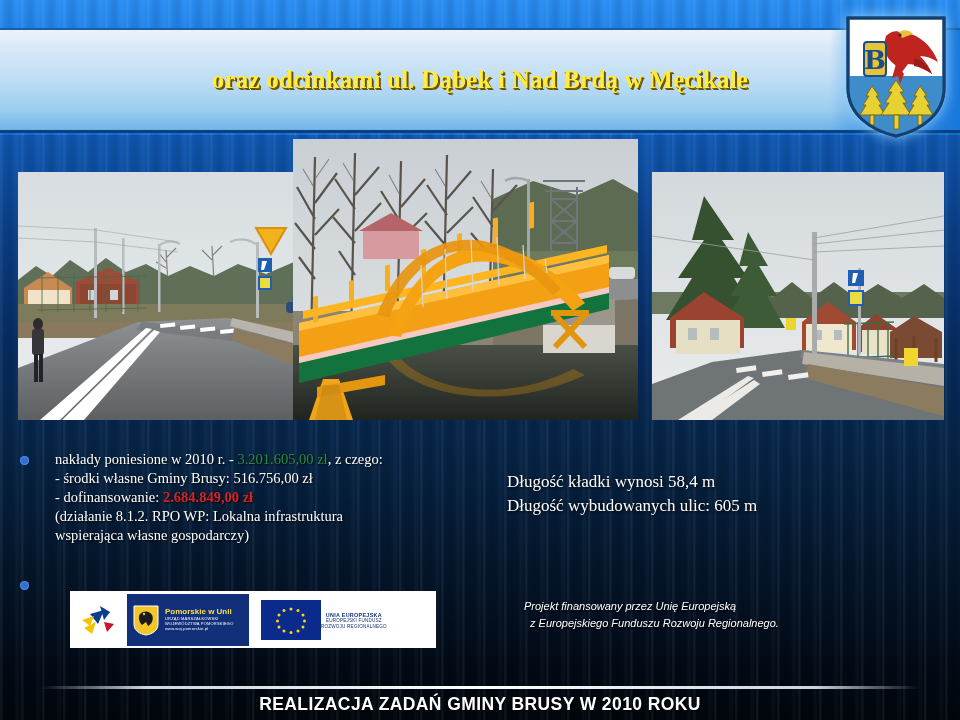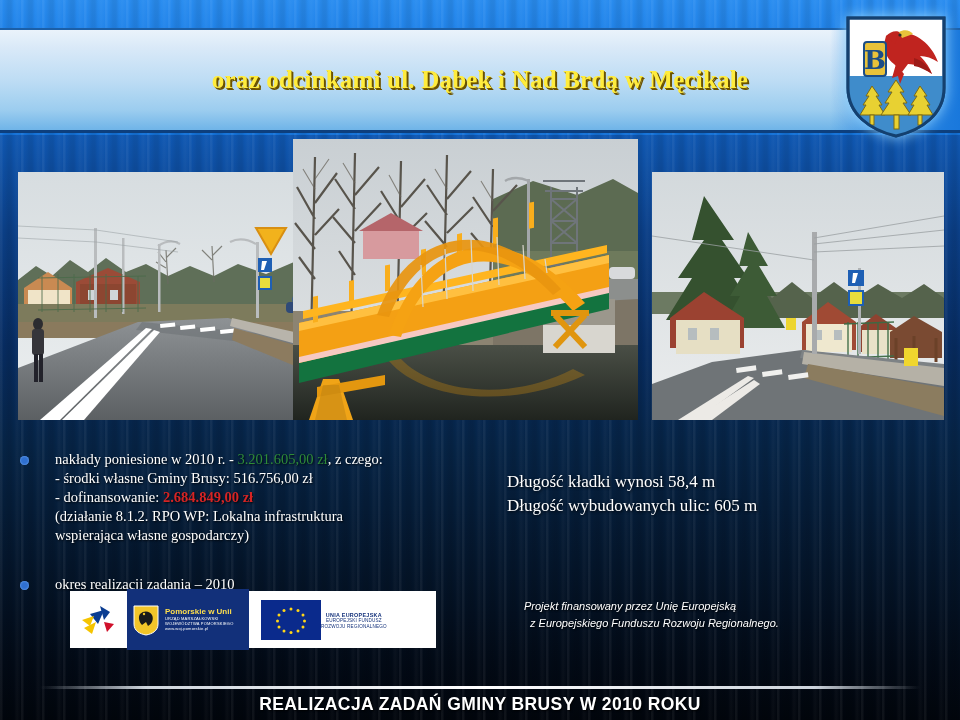--- a/index.html
+++ b/index.html
@@ -102,21 +102,21 @@
     background:#ffffff;z-index:5;display:flex;align-items:center;
   }
   .logo-cell{height:100%;display:flex;align-items:center;}
   .lg-program{padding-left:10px;display:flex;align-items:center;gap:7px;}
   .lg-program .pr-txt{
     font-family:"Liberation Sans",sans-serif;color:#16335f;line-height:1.02;
   }
   .lg-program .pr-txt b{display:block;font-size:11.5px;letter-spacing:.2px;}
   .lg-program .pr-txt span{display:block;font-size:4.6px;letter-spacing:.25px;color:#3a4c6b;margin-top:2px;}
   .lg-pom{
-    margin-left:11px;width:122px;height:61px;background:#12307a;
+    margin-left:11px;width:122px;height:52px;background:#12307a;
     display:flex;align-items:center;padding-left:5px;box-sizing:border-box;gap:5px;
   }
   .lg-pom .pm-txt{font-family:"Liberation Sans",sans-serif;color:#fff;line-height:1.05;}
   .lg-pom .pm-txt b{display:block;font-size:8px;color:#ffdf4d;}
   .lg-pom .pm-txt span{display:block;font-size:4px;letter-spacing:.2px;margin-top:1px;}
   .lg-eu{margin-left:12px;text-align:center;}
   .eu-flag{
     width:60px;height:40px;background:#0a2a8c;position:relative;margin:0 auto;
   }
   .lg-eu .eu-txt{font-family:"Liberation Sans",sans-serif;color:#12307a;margin-top:2px;line-height:1.15;}
@@ -453,23 +453,20 @@
         </div>
         <div> (działanie  8.1.2. RPO WP: Lokalna  infrastruktura</div>
         <div>wspierająca  własne  gospodarczy)</div>
       </div>
     </div>
 
     <div class="bul-gap"></div>
 
     <div class="bul-row">
       <div class="bul-dot"></div>
-      <div class="bul-text">
-        <div>okres realizacji  zadania  – 2010</div>
-      </div>
     </div>
   </div>
 
   <div class="stats">
     <div>Długość kładki wynosi 58,4 m</div>
     <div>Długość wybudowanych ulic: 605 m</div>
   </div>
 
   <div class="logo-strip">
 

